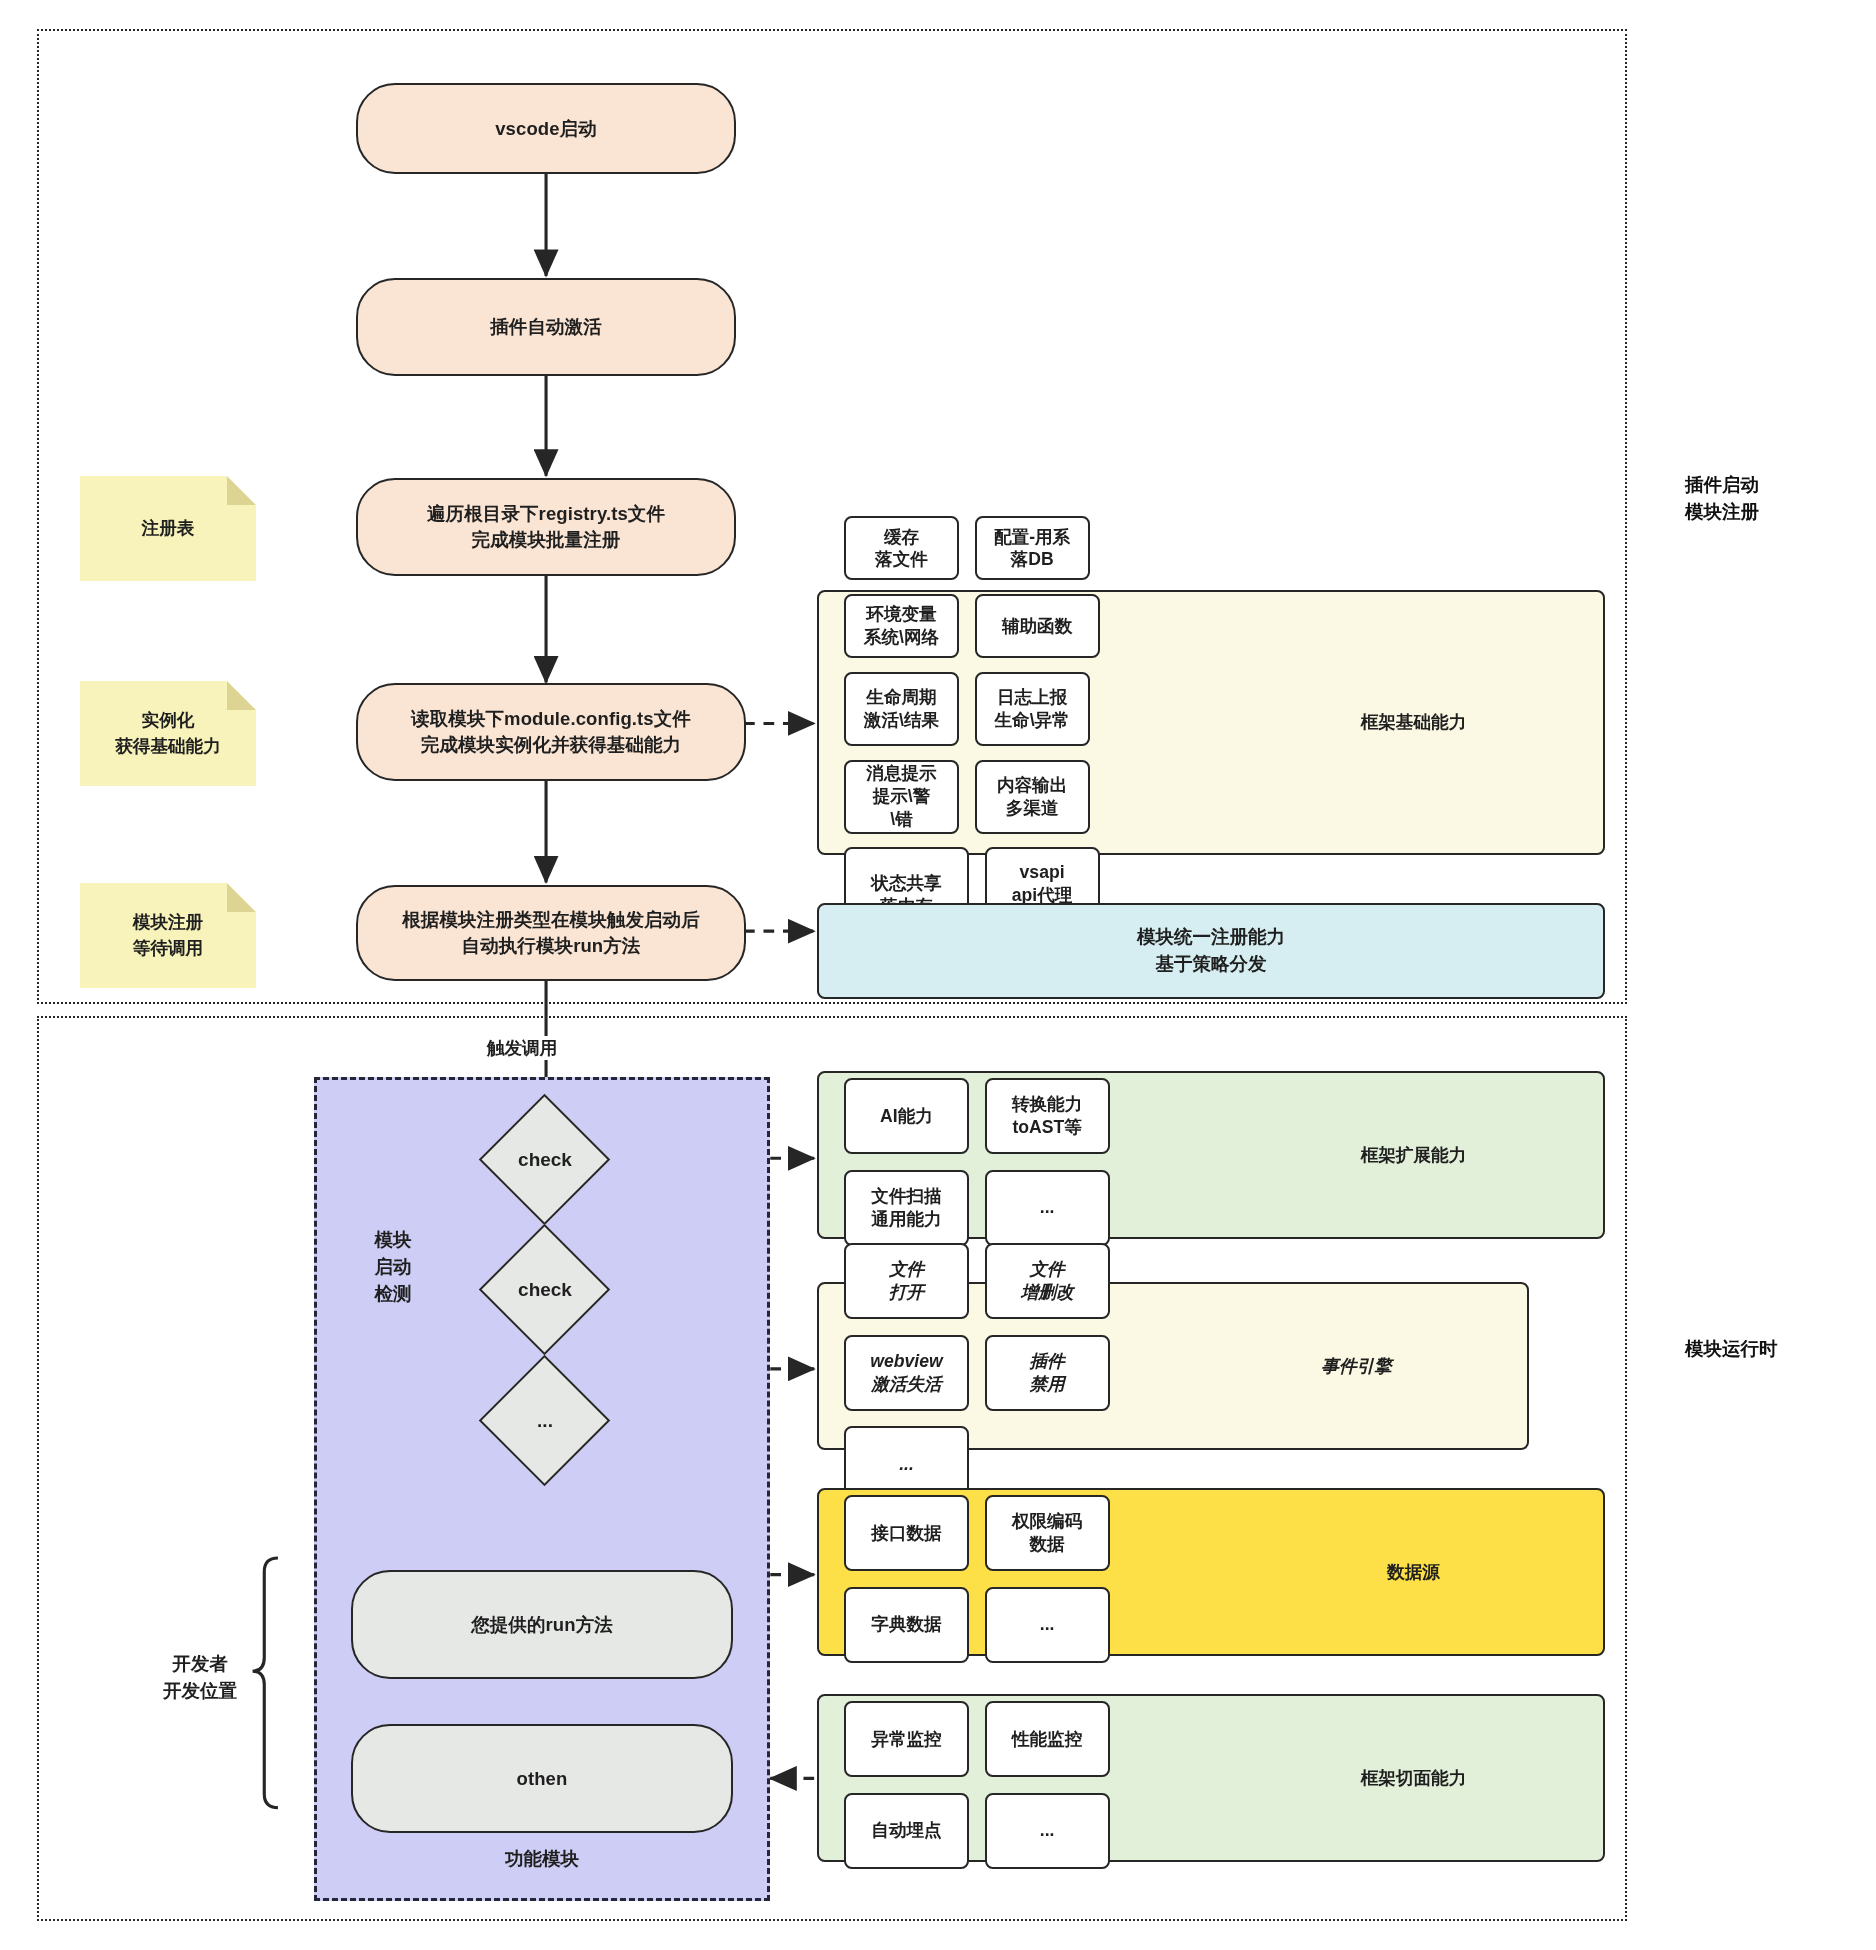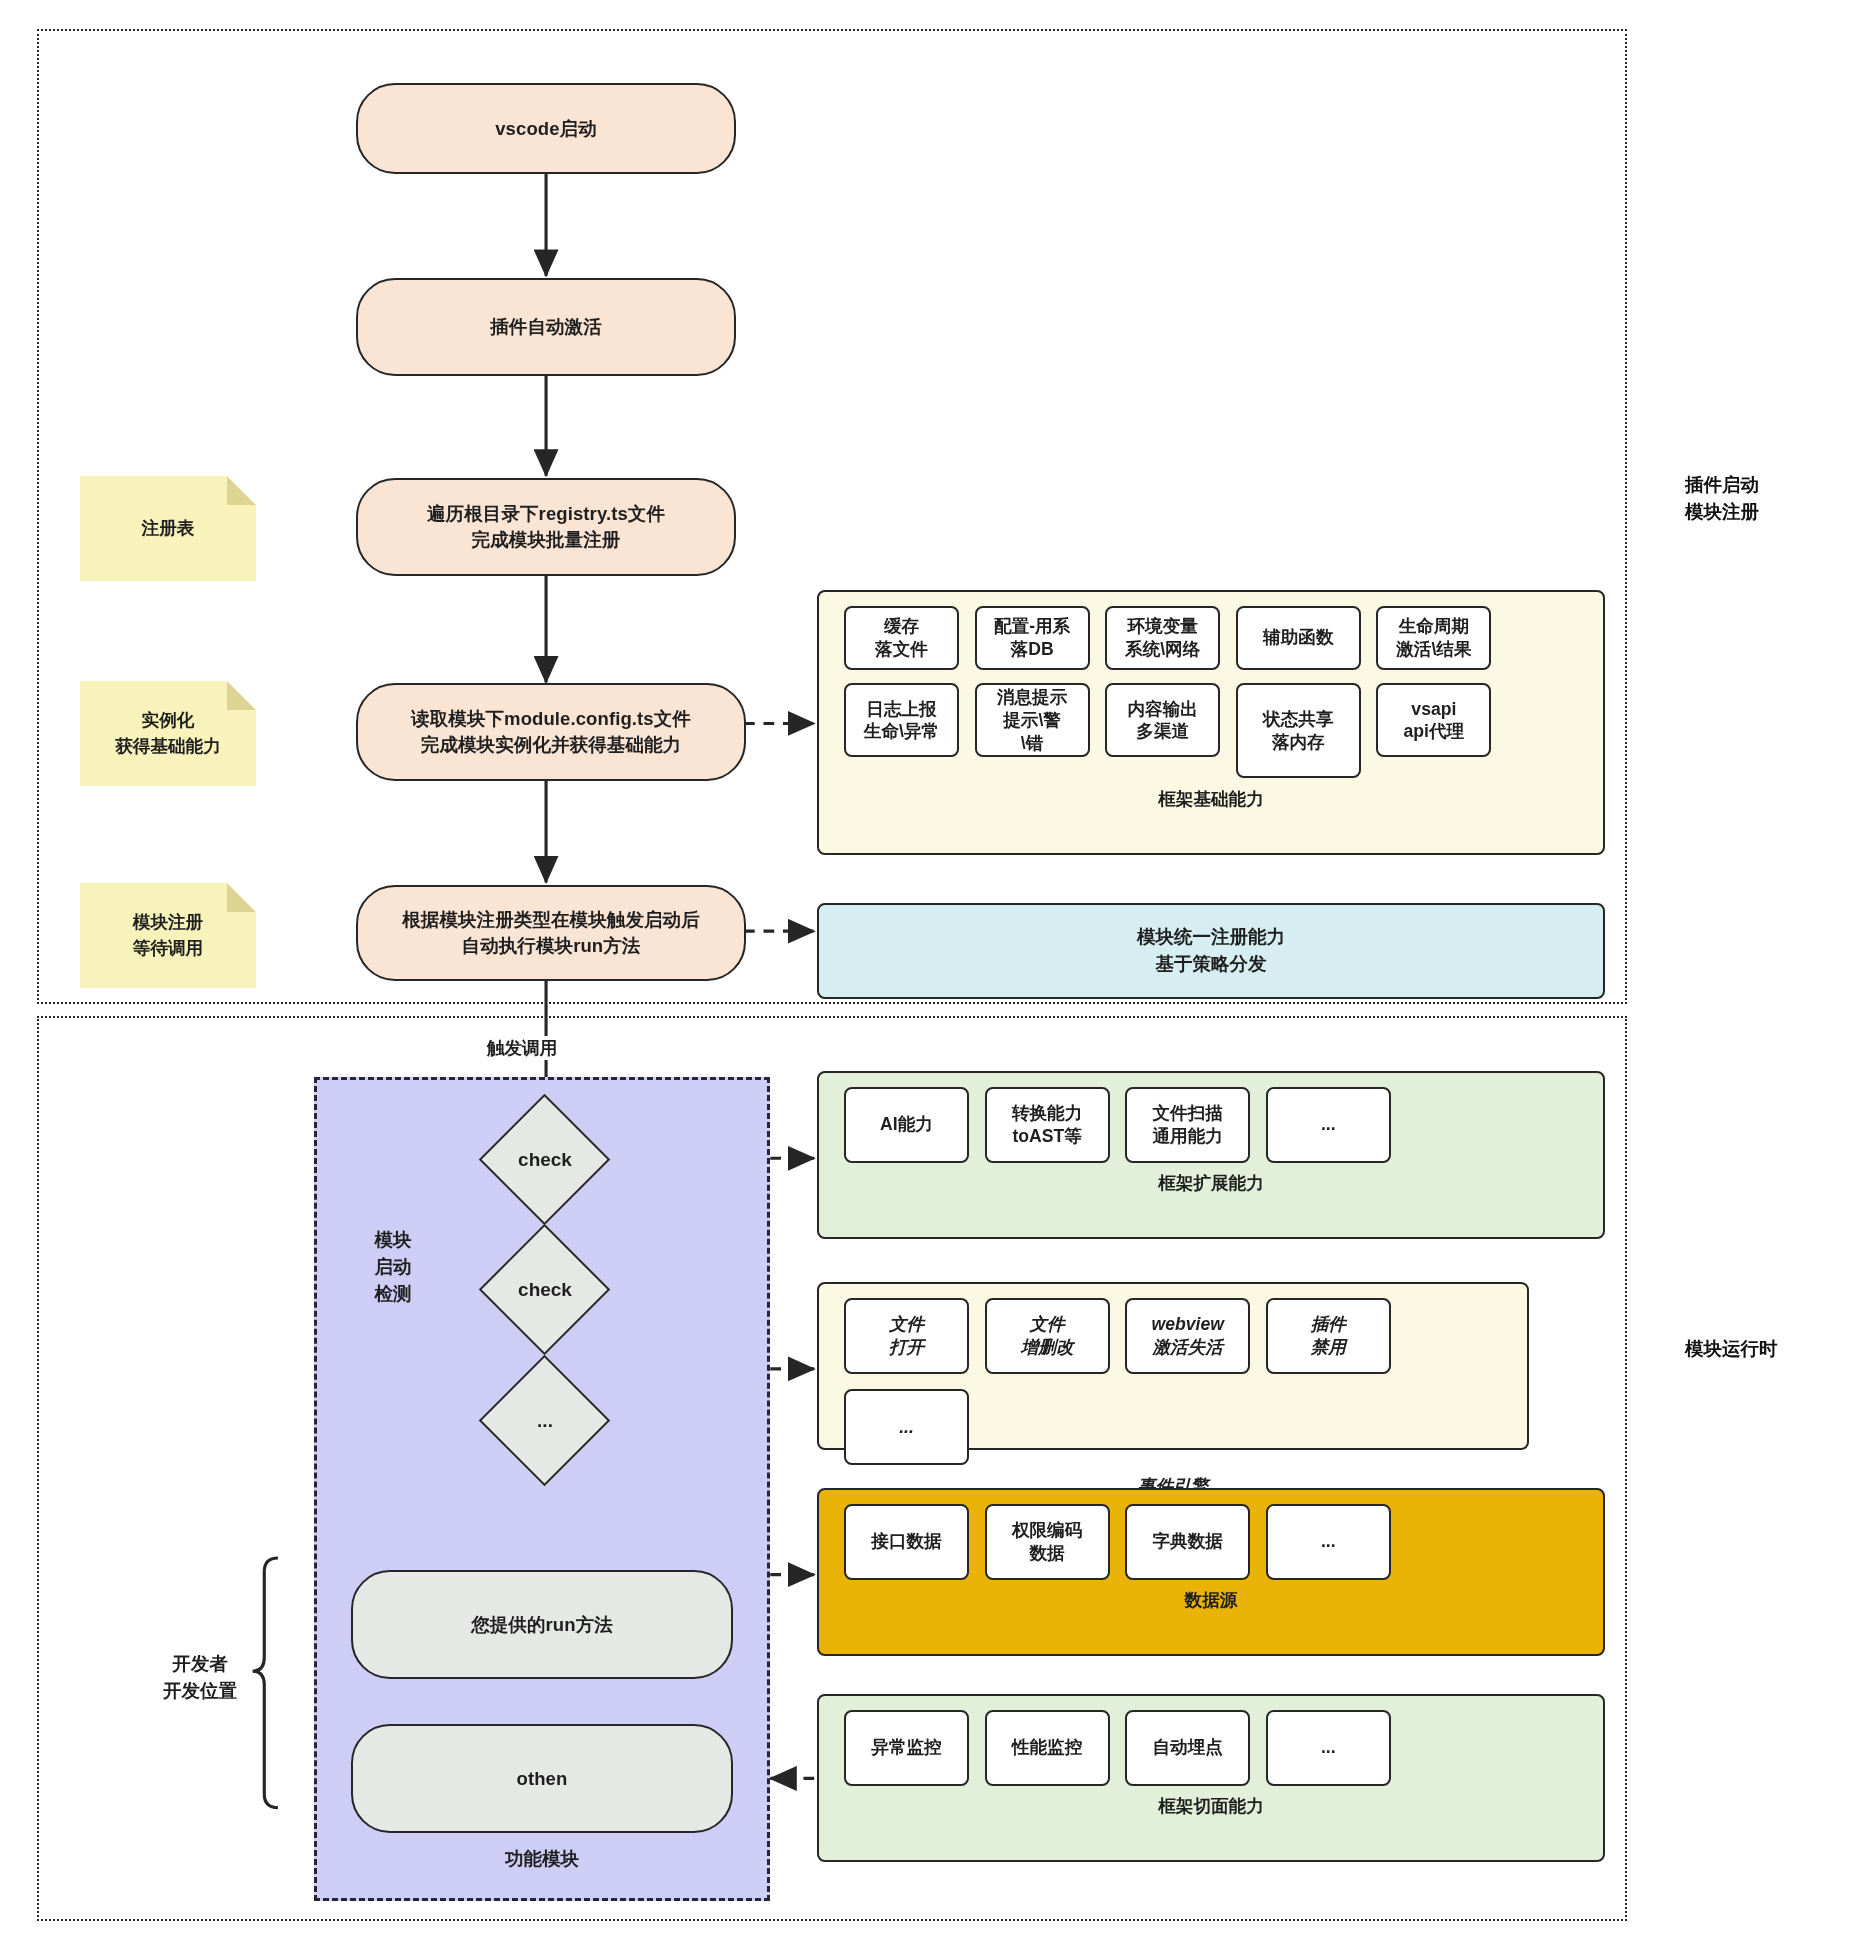--- a/index.html
+++ b/index.html
@@ -62,21 +62,21 @@
     background:#ddd392;
     clip-path: polygon(0 0, 100% 100%, 0 100%);
   }
 
   
   .panel {
     position:absolute;
     border:2.9px solid #262626;
     border-radius:7.8px;
     display:flex;
-    flex-direction:column;
+    flex-direction:row;
     align-items:center;
     justify-content:flex-start;
   }
   .panel .chips {
     display:flex;
     flex-direction:row;
     gap:15.6px;
     flex-wrap:wrap;
     justify-content:flex-start;
     width:100%;
@@ -96,21 +96,21 @@
   }
   .panel .caption {
     width:100%;
     text-align:center;
     font-size:17.6px; font-weight:700;
     padding:8.8px 0 9.8px 0;
   }
   .panel.cream  { background:#fbf8e3; }
   .panel.blue   { background:#d6eef1; }
   .panel.green  { background:#e2f0da; }
-  .panel.cyan   { background:#eab308; }
+  .panel.cyan   { background:#fde047; }
 
   
   .panel.flat {
     align-items:center; justify-content:center;
     text-align:center; font-size:18.5px; font-weight:700; line-height:1.45;
     white-space:pre-line;
   }
 
   
   .module-box {

